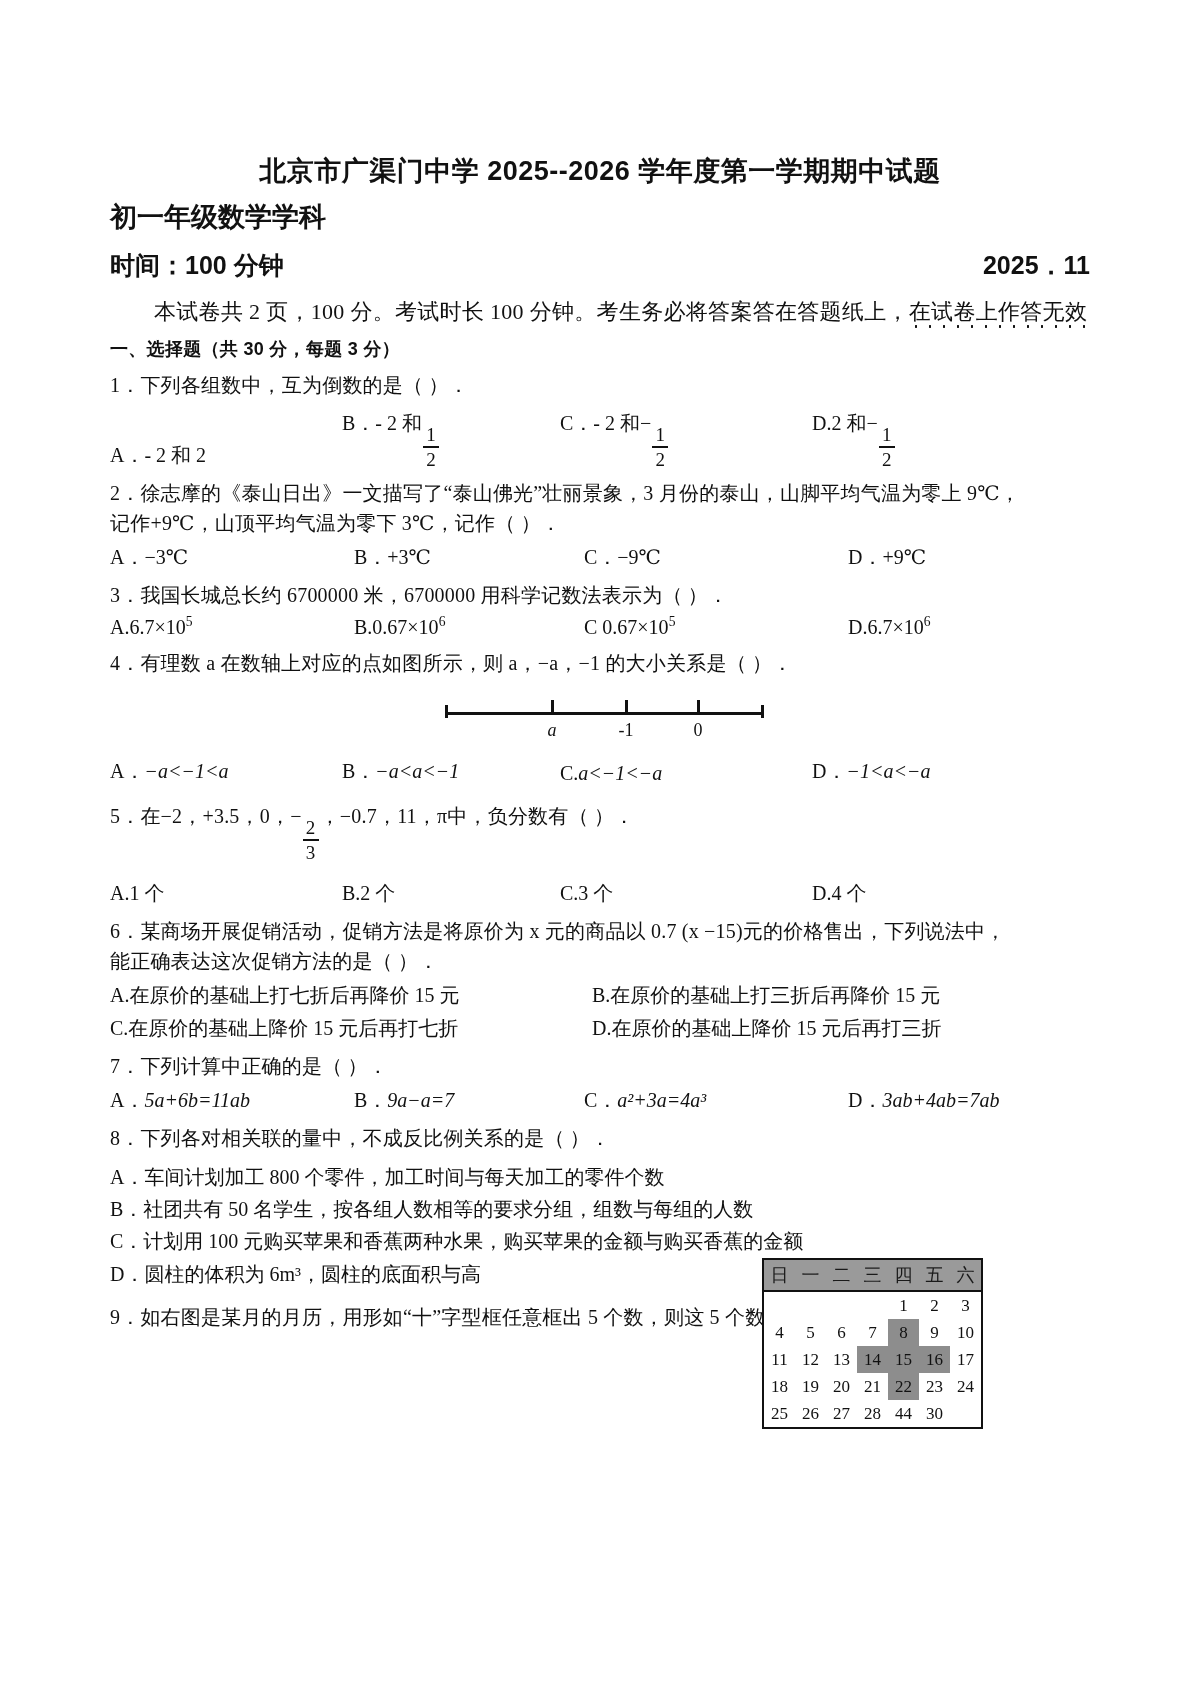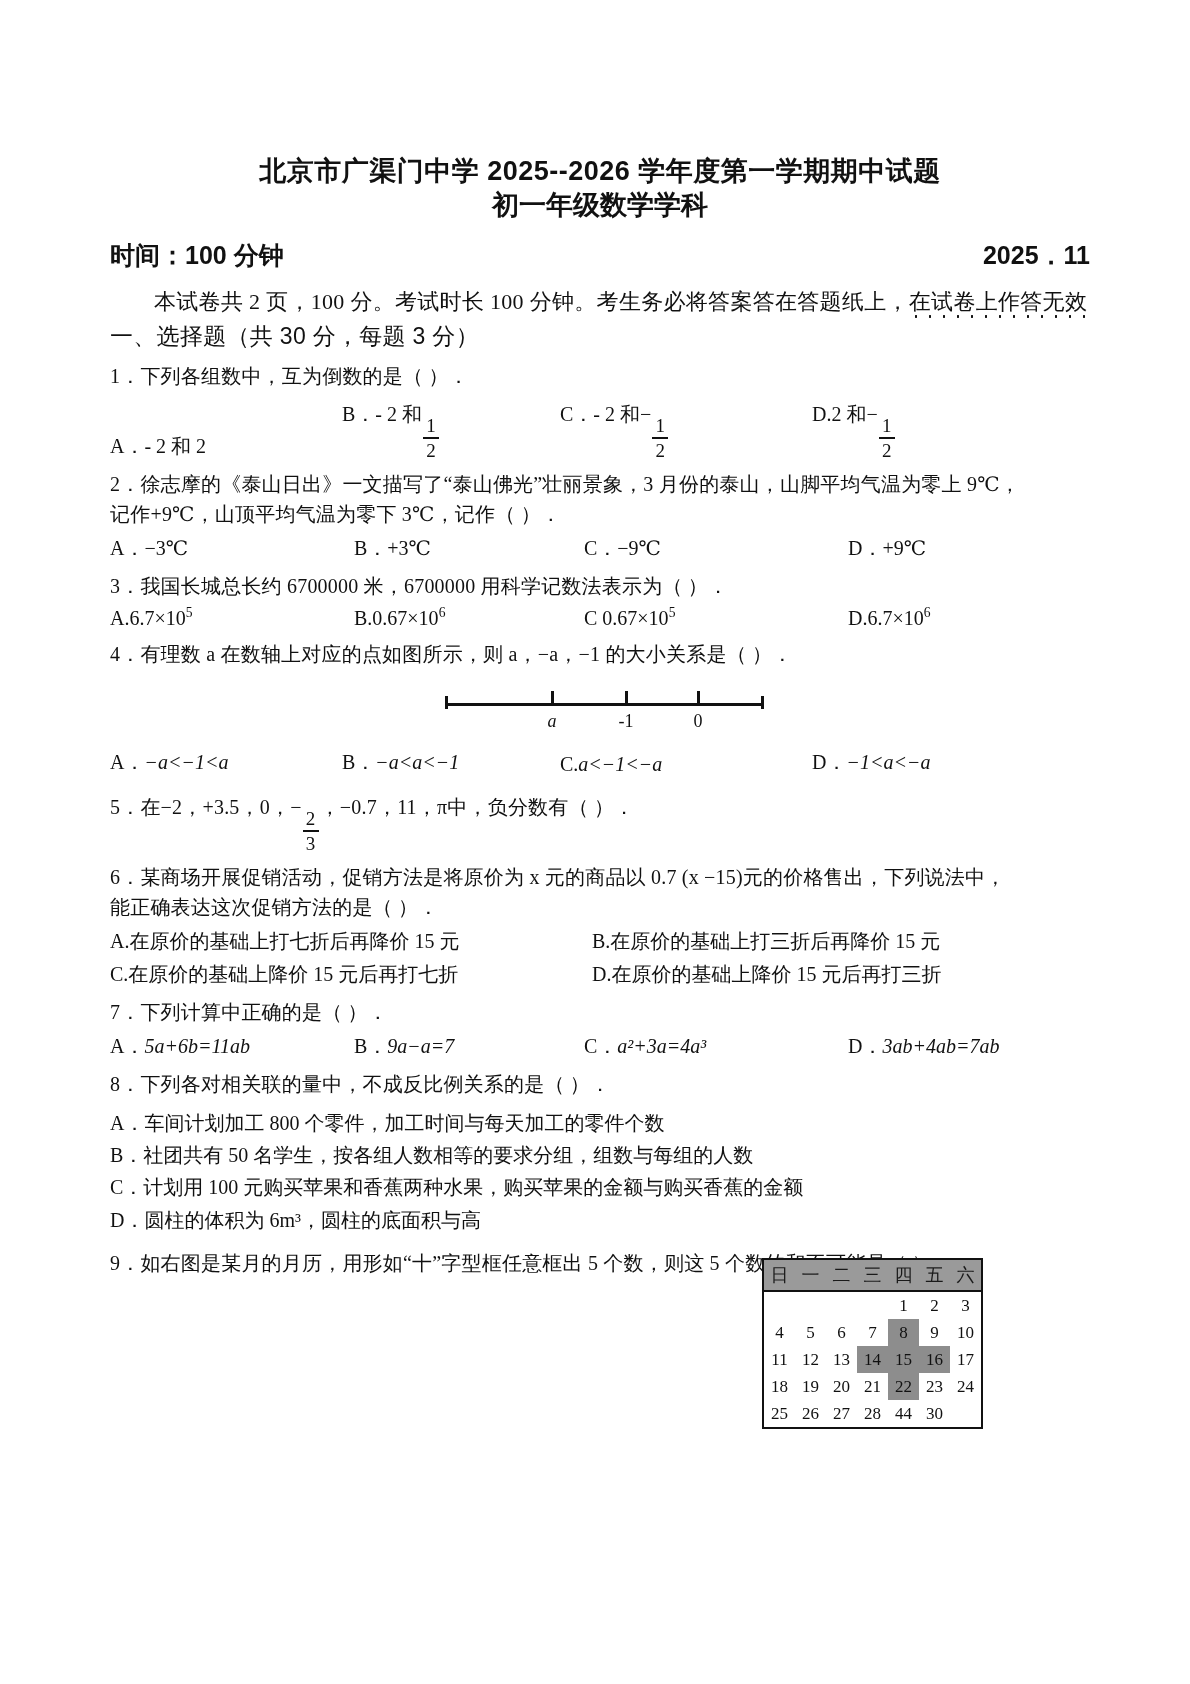--- a/index.html
+++ b/index.html
@@ -17,26 +17,26 @@
   .title-1 {
     text-align:center;
     font-family:"Liberation Sans","DejaVu Sans",sans-serif;
     font-weight:bold;
     font-size:27px;
     letter-spacing:0.5px;
     margin-top:155px;
     line-height:1.25;
   }
   .title-2 {
-    text-align:center;
-    font-family:Liberation Mono, monospace;
+    text-align:left;
+    font-family:Liberation Sans, sans-serif;
     font-weight:bold;
     font-size:27px;
     line-height:1.25;
-    margin-top:2px;
+    margin-top:12px;
   }
   .meta-row {
     display:flex; justify-content:space-between; align-items:baseline;
     font-family:"Liberation Sans","DejaVu Sans",sans-serif;
     font-weight:bold;
     font-size:25px;
     margin-top:14px;
   }
   .meta-right { font-weight:bold; font-size:25px; }
 
@@ -52,23 +52,23 @@
   .notice .dotted::after{
     content:"";
     position:absolute; left:0; right:0; bottom:-4px; height:3px;
     background-image:radial-gradient(circle, #111 1.1px, transparent 1.3px);
     background-size:14px 3px;
     background-repeat:repeat-x;
   }
 
   .section-head {
     font-family:"Liberation Sans","DejaVu Sans",sans-serif;
-    font-weight:normal;
-    font-size:23px;
-    margin-top:4px;
+    font-weight:bold;
+    font-size:18px;
+    margin-top:10px;
     letter-spacing:0.3px;
   }
 
   .q { font-size:20px; line-height:1.5; margin-top:9px; letter-spacing:0.2px; }
   .q .stem { display:block; }
   .q .stem2 { display:block; }
 
   
   .opts {
     display:flex;
@@ -244,20 +244,26 @@
       <div><span>D．</span><i class="v">−1&lt;a&lt;−a</i></div>
     </div>
 
     <div class="q" style="margin-top:16px;">
       <span>5．</span><span>在−2，+3.5，0，</span><span>−</span><span class="frac">
           <span class="num">2</span>
           <span class="bar"></span>
           <span class="den">3</span>
         </span><span>，−0.7，11，π中，负分数有（      ）．</span>
     </div>
+    <div class="opts c4" style="margin-top:18px;">
+      <div><span>A.</span><span>1 个</span></div>
+      <div><span>B.</span><span>2 个</span></div>
+      <div><span>C.</span><span>3 个</span></div>
+      <div><span>D.</span><span>4 个</span></div>
+    </div>
 
     <div class="q">
       <span class="stem"><span>6．</span><span>某商场开展促销活动，促销方法是将原价为 x 元的商品以 0.7 (x −15)元的价格售出，下列说法中，</span></span>
       <span class="stem2">能正确表达这次促销方法的是（      ）．</span>
     </div>
     <div class="opts c2 tight">
       <div><span>A.</span><span>在原价的基础上打七折后再降价 15 元</span></div>
       <div><span>B.</span><span>在原价的基础上打三折后再降价 15 元</span></div>
     </div>
     <div class="opts c2 tight">

